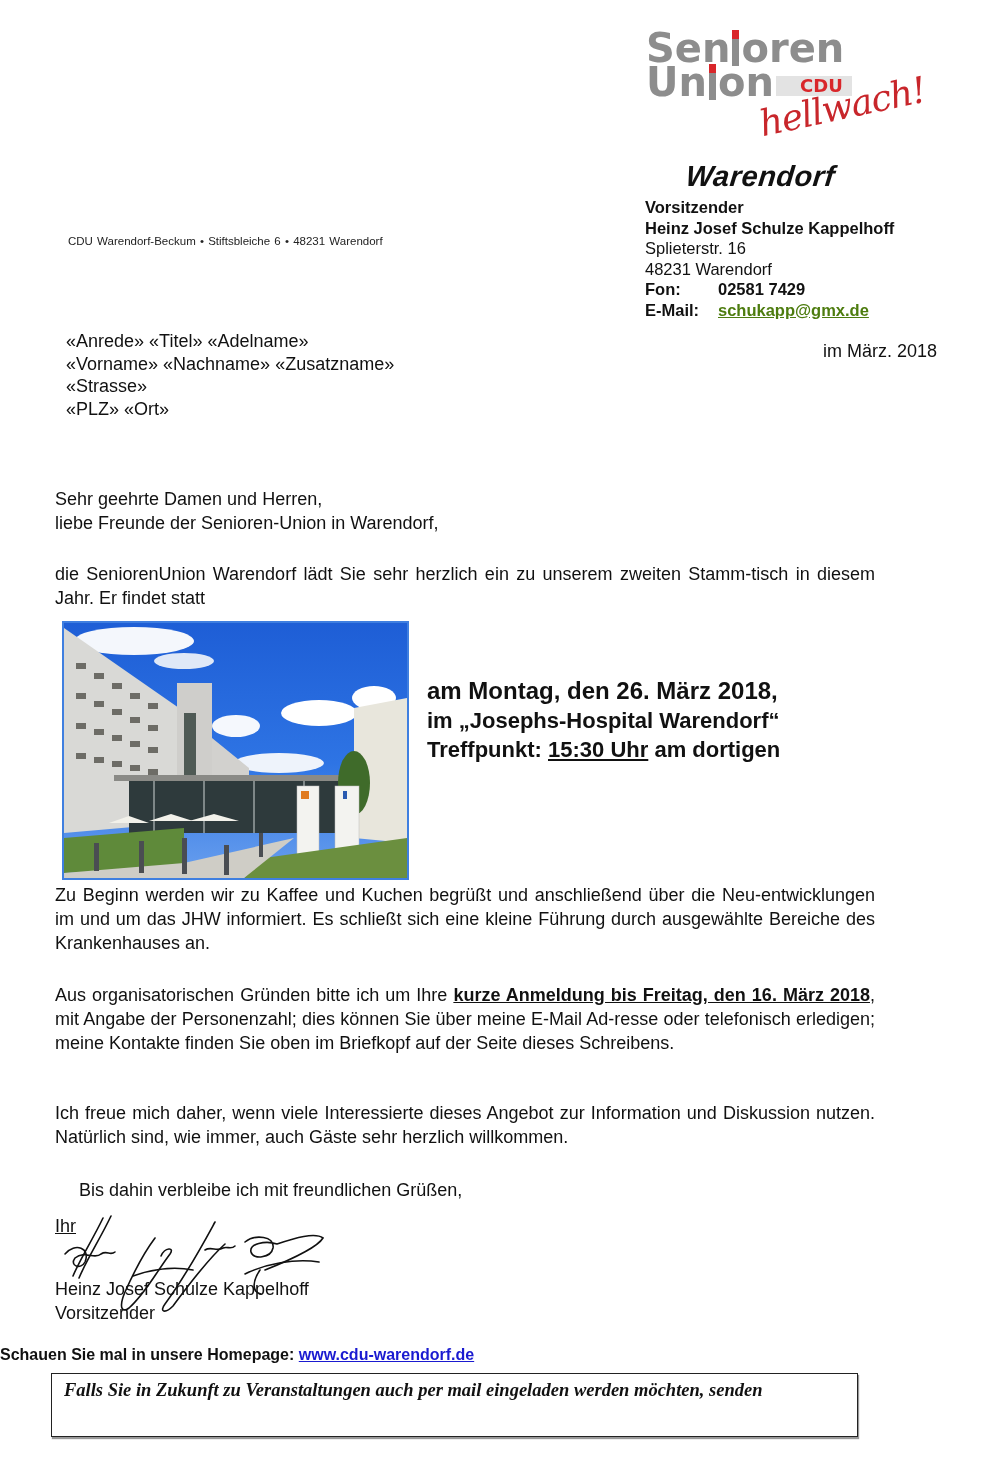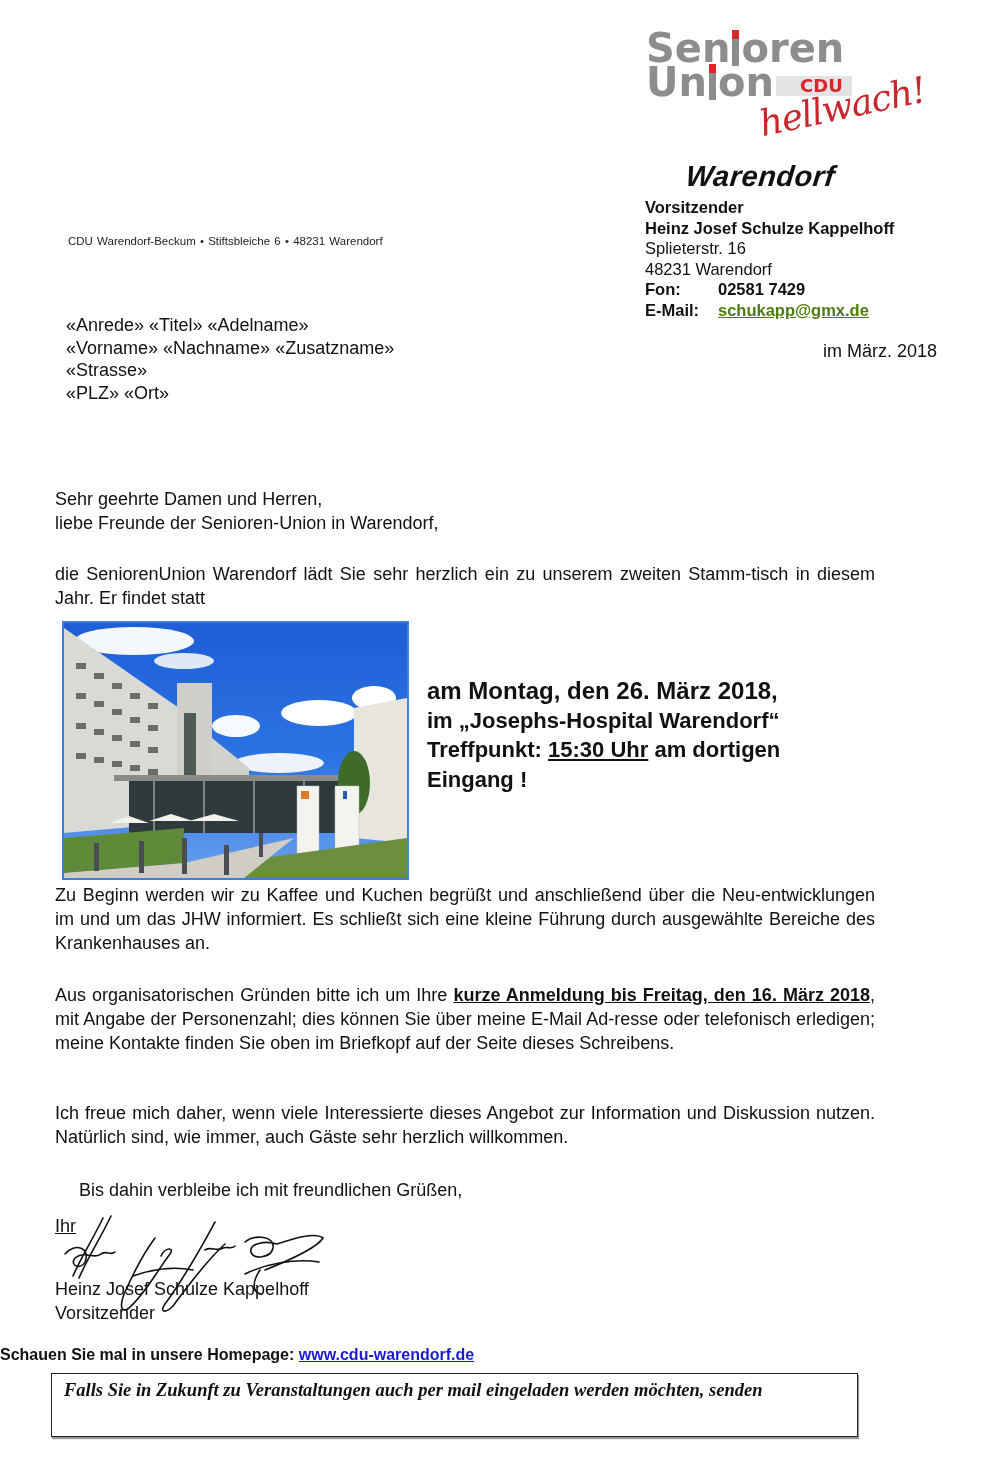--- a/index.html
+++ b/index.html
@@ -26,21 +26,21 @@
           letter-spacing: 0.5px; transform: skewX(-6deg); }
   .contact { left: 645px; top: 197px; font-size: 16.5px; line-height: 20.5px; }
   .contact .b { font-weight: bold; }
   .contact .lbl { display: inline-block; width: 73px; font-weight: bold; }
   .contact .val { font-weight: bold; }
   .contact a { color: #4d7c0f; text-decoration: underline; font-weight: bold; }
 
   .sender { left: 68px; top: 235px; font-size: 11.5px; color: #222; word-spacing: 1px; }
   .date { left: 823px; top: 341px; font-size: 18px; }
 
-  .address { left: 66px; top: 314px; font-size: 18px; line-height: 22.5px; }
+  .address { left: 66px; top: 330px; font-size: 18px; line-height: 22.5px; }
 
   .text { left: 55px; width: 820px; font-size: 18px; line-height: 24px; text-align: justify; }
   .greet { top: 487px; text-align: left; }
   .intro { top: 562px; }
 
   .photo { left: 62px; top: 621px; width: 347px; height: 259px; border: 2px solid #3f7fe0; box-sizing: border-box; overflow: hidden;
            background: linear-gradient(180deg, #1e5ed6 0%, #2e74e4 55%, #6aa0ee 100%); }
 
   .event { left: 427px; top: 676px; font-size: 22px; font-weight: bold; line-height: 29.5px; }
   .event .big { font-size: 24px; }
@@ -173,21 +173,20 @@
         <rect x="160" y="222" width="5" height="30"></rect>
         <rect x="195" y="210" width="4" height="24"></rect>
       </g>
   </svg>
 </div>
 
 <div class="abs event">
   <div class="big">am Montag, den 26. März 2018,</div>
   <div>im „Josephs-Hospital Warendorf“</div>
   <div><span>Treffpunkt: </span><u>15:30 Uhr</u><span> am dortigen</span></div>
-  <div>Eingang !</div>
 </div>
 
 <div class="abs text p1">Zu Beginn werden wir zu Kaffee und Kuchen begrüßt und anschließend über die Neu-entwicklungen im und um das JHW informiert. Es schließt sich eine kleine Führung durch ausgewählte Bereiche des Krankenhauses an.</div>
 <div class="abs text p2"><span>Aus organisatorischen Gründen bitte ich um Ihre </span><span class="hl">kurze Anmeldung bis Freitag, den 16. März 2018</span><span>, mit Angabe der Personenzahl; dies können Sie über meine E-Mail Ad-resse oder telefonisch erledigen; meine Kontakte finden Sie oben im Briefkopf auf der Seite dieses Schreibens.</span></div>
 <div class="abs text p3">Ich freue mich daher, wenn viele Interessierte dieses Angebot zur Information und Diskussion nutzen. Natürlich sind, wie immer, auch Gäste sehr herzlich willkommen.</div>
 <div class="abs text p4">Bis dahin verbleibe ich mit freundlichen Grüßen,</div>
 
 <div class="abs sig-area">
   <div class="sig-ihr">Ihr</div>
   <div class="sig-name">

